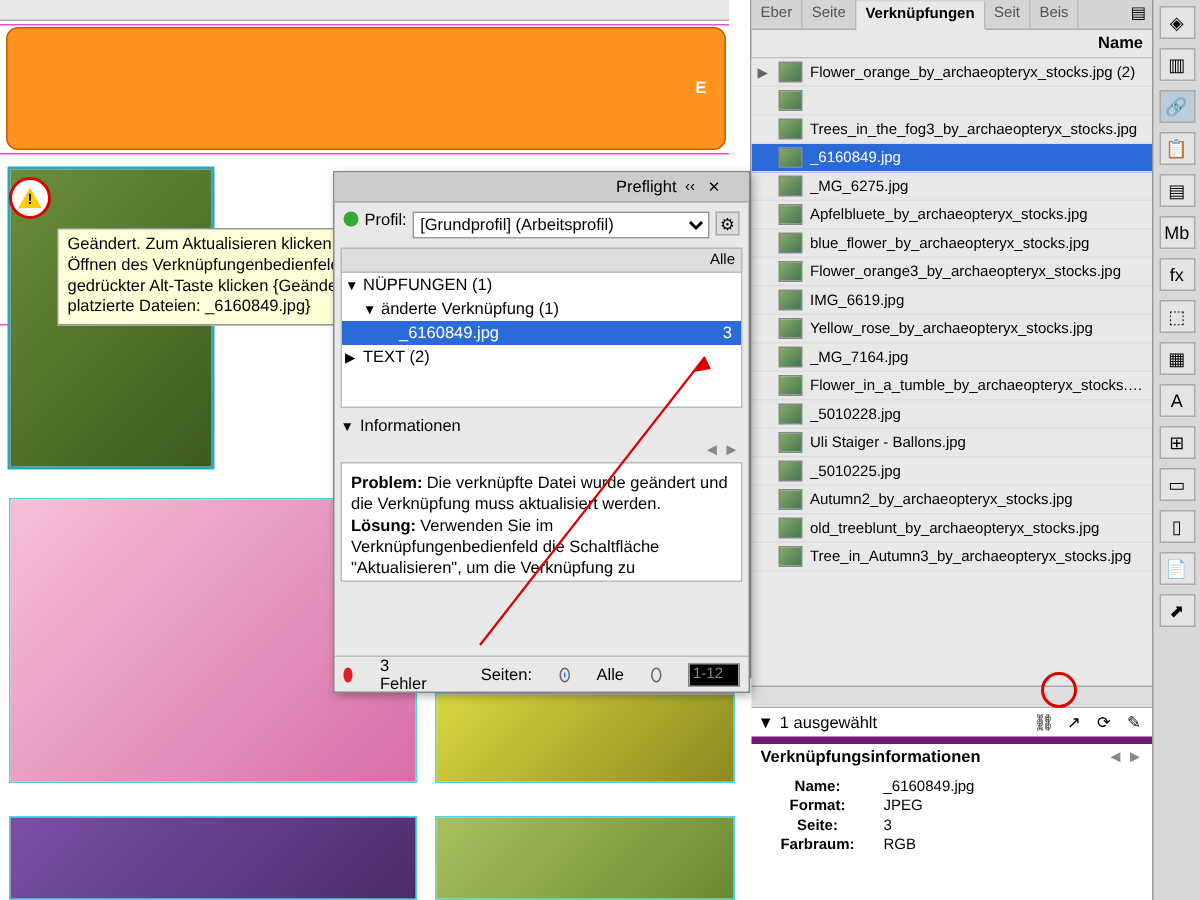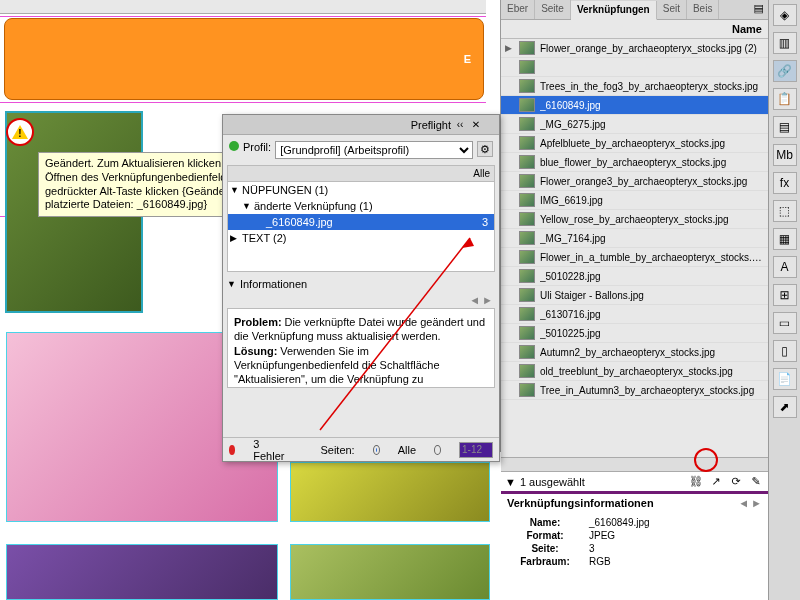--- a/index.html
+++ b/index.html
@@ -42,40 +42,40 @@
 .preflight .tree .tri { position: absolute; left: 2px; top: 3px; font-size: 9px; }
 .preflight .tree .selected { background: #2a6bd8; color: #fff; display: flex; justify-content: space-between; padding-right: 6px; }
 .preflight .infobar { margin: 6px 4px 0; display: flex; align-items: center; gap: 4px; }
 .preflight .infobar .tri2 { font-size: 9px; }
 .preflight .infobox { background: #fff; border: 1px solid #bbb; margin: 2px 4px 0; height: 80px; padding: 6px; font-size: 10px; line-height: 1.3; overflow: hidden; }
 .preflight .navarr { margin: 4px 6px 0; display: flex; justify-content: flex-end; gap: 2px; color: #888; }
 .preflight .footer { position: absolute; bottom: 0; left: 0; right: 0; height: 24px; border-top: 1px solid #bbb; display: flex; align-items: center; padding: 0 6px; gap: 18px; }
 .preflight .reddot { width: 10px; height: 10px; border-radius: 50%; background: #d22; }
 .preflight .radio { width: 10px; height: 10px; border: 1px solid #666; border-radius: 50%; display: inline-block; position: relative; }
 .preflight .radio.on::after { content: ""; position: absolute; inset: 2px; background: #2a6bd8; border-radius: 50%; }
-.preflight .rangebox { width: 34px; height: 16px; border: 1px solid #999; background: #4c1d95; font-size: 10px; padding: 0 2px; color: #888; }
+.preflight .rangebox { width: 34px; height: 16px; border: 1px solid #999; background: #000000; font-size: 10px; padding: 0 2px; color: #888; }
 .red-arrow { position: absolute; pointer-events: none; z-index: 11; }
 
 
 .rightpanel { position: absolute; left: 500px; top: 0; width: 268px; height: 452px; background: #e8e8e8; border-left: 1px solid #999; }
 .tabs { display: flex; height: 20px; background: #d4d4d4; border-bottom: 1px solid #aaa; }
 .tabs .tab { padding: 3px 6px 0; font-size: 10px; color: #555; border-right: 1px solid #bbb; cursor: pointer; }
 .tabs .tab.active { background: #e8e8e8; border-bottom: 1px solid #e8e8e8; position: relative; top: 1px; font-weight: bold; color: #000; }
 .tabs .menu { margin-left: auto; padding: 2px 4px; cursor: pointer; }
 .colhdr { padding: 3px 6px; font-weight: bold; border-bottom: 1px solid #bbb; text-align: right; }
 .linklist { height: 418px; overflow-y: auto; background: #e8e8e8; }
 .linkrow { display: flex; align-items: center; padding: 2px 4px; gap: 5px; border-bottom: 1px solid #ddd; }
 .linkrow.selected { background: #2a6bd8; color: #fff; }
 .linkrow .disc { width: 9px; font-size: 9px; color: #666; cursor: pointer; }
 .linkrow .thumb { width: 16px; height: 14px; background: linear-gradient(135deg,#8a6,#475); border: 1px solid #888; flex: none; }
 .linkrow .name { flex: 1; white-space: nowrap; overflow: hidden; text-overflow: ellipsis; font-size: 10px; }
 .statusbar { height: 20px; border-top: 1px solid #aaa; display: flex; align-items: center; padding: 0 4px; gap: 4px; font-size: 10px; }
 .statusbar .ico { width: 16px; height: 14px; display: flex; align-items: center; justify-content: center; cursor: pointer; }
 .circle-mark { position: absolute; width: 24px; height: 24px; border: 2px solid #d00; border-radius: 50%; pointer-events: none; }
-.infohdr { padding: 3px 6px; font-weight: bold; border-top: 3px solid #701a75; display: flex; align-items: center; }
+.infohdr { padding: 3px 6px; font-weight: bold; border-top: 5px solid #701a75; display: flex; align-items: center; }
 .infohdr .nav { margin-left: auto; display: flex; gap: 2px; color: #888; }
 .infotable { padding: 4px 6px; }
 .infotable .row { display: flex; padding: 1px 0; }
 .infotable .row .k { width: 82px; text-align: center; padding-right: 6px; font-weight: bold; font-size: 10px; }
 .infotable .row .v { font-size: 10px; }
 
 
 .toolbar { position: absolute; left: 768px; top: 0; width: 32px; height: 600px; background: #d8d8d8; border-left: 1px solid #999; display: flex; flex-direction: column; align-items: center; padding-top: 4px; gap: 6px; }
 .toolbar .tb { width: 24px; height: 22px; background: #e4e4e4; border: 1px solid #aaa; display: flex; align-items: center; justify-content: center; font-size: 12px; cursor: pointer; }
 .toolbar .tb.active { background: #bcd; }
@@ -241,25 +241,20 @@
       </div>
       <div class="linkrow">
         <span class="disc"></span>
         <span class="thumb"></span>
         <span class="name">_5010228.jpg</span>
       </div>
       <div class="linkrow">
         <span class="disc"></span>
         <span class="thumb"></span>
         <span class="name">Uli Staiger - Ballons.jpg</span>
-      </div>
-      <div class="linkrow">
-        <span class="disc"></span>
-        <span class="thumb"></span>
-        <span class="name">_6130716.jpg</span>
       </div>
       <div class="linkrow">
         <span class="disc"></span>
         <span class="thumb"></span>
         <span class="name">_5010225.jpg</span>
       </div>
       <div class="linkrow">
         <span class="disc"></span>
         <span class="thumb"></span>
         <span class="name">Autumn2_by_archaeopteryx_stocks.jpg</span>

